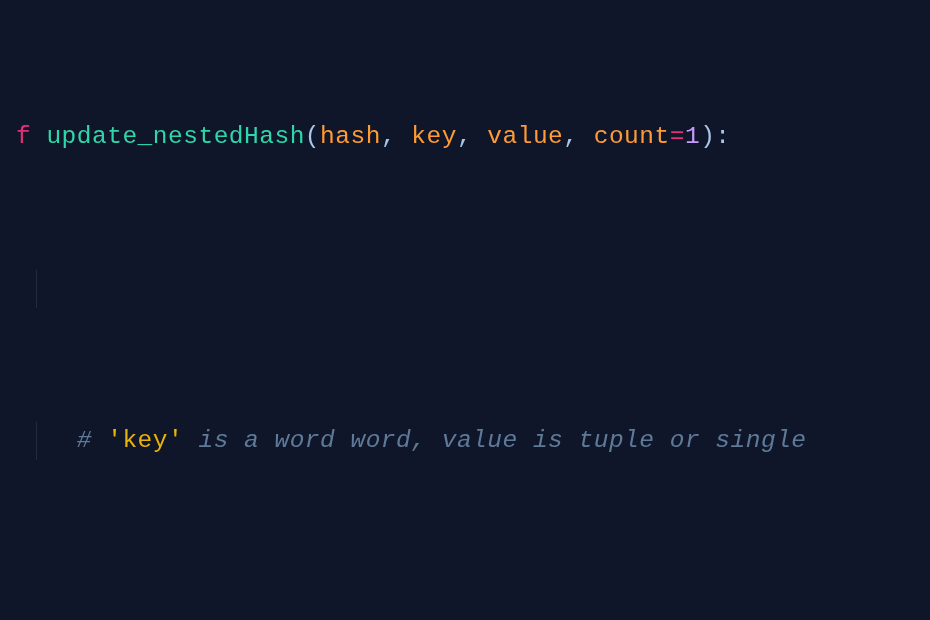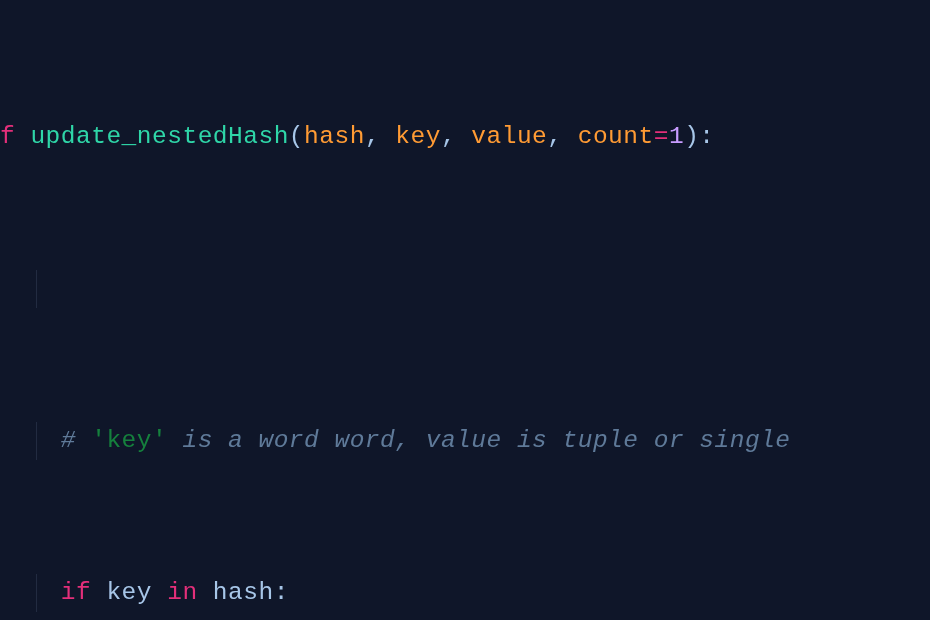--- a/index.html
+++ b/index.html
@@ -15,51 +15,50 @@
   }
   .editor {
     position: relative;
     padding-top: 4px;
     white-space: pre;
     letter-spacing: 0.5px;
   }
   .line {
     position: relative;
     height: 38px;
-    padding-left: 0;
+    padding-left: 16px;
   }
   .guide {
     position: absolute;
     top: 0;
     bottom: 0;
     width: 1px;
     background: rgba(120,140,180,0.18);
   }
   .g1 { left: 36px; }
   .kw   { color: #e32f7a; }   
   .fn   { color: #2fd6a8; }   
   .prm  { color: #ff9b34; }   
   .num  { color: #c89cff; }   
   .pun  { color: #a7c6e8; }   
   .id   { color: #a7c6e8; }   
   .cmt  { color: #5f7a99; font-style: italic; }
-  .strS { color: #15803d; }
+  .strS { color: #eab308; }
 </style>
 </head>
 <body>
 
 <div class="editor">
 
   <div class="line"><span class="kw">f</span><span class="pun"> </span><span class="fn">update_nestedHash</span><span class="pun">(</span><span class="prm">hash</span><span class="pun">, </span><span class="prm">key</span><span class="pun">, </span><span class="prm">value</span><span class="pun">, </span><span class="prm">count</span><span class="kw">=</span><span class="num">1</span><span class="pun">):</span></div>
 
   <div class="line"><span class="guide g1"></span><span></span></div>
 
   <div class="line"><span class="guide g1"></span><span class="cmt">    </span><span class="cmt"># </span><span class="strS">'key'</span><span class="cmt"> is a word word, value is tuple or single</span></div>
 
-  <div class="line"><span class="guide g1"></span><span>    </span><span class="kw">if</span><span> </span><span class="id">key</span><span> </span><span class="kw">in</span><span> </span><span class="id">hash</span><span class="pun">:</span></div>
 
   
 
   
 
   
 
   
 
   

